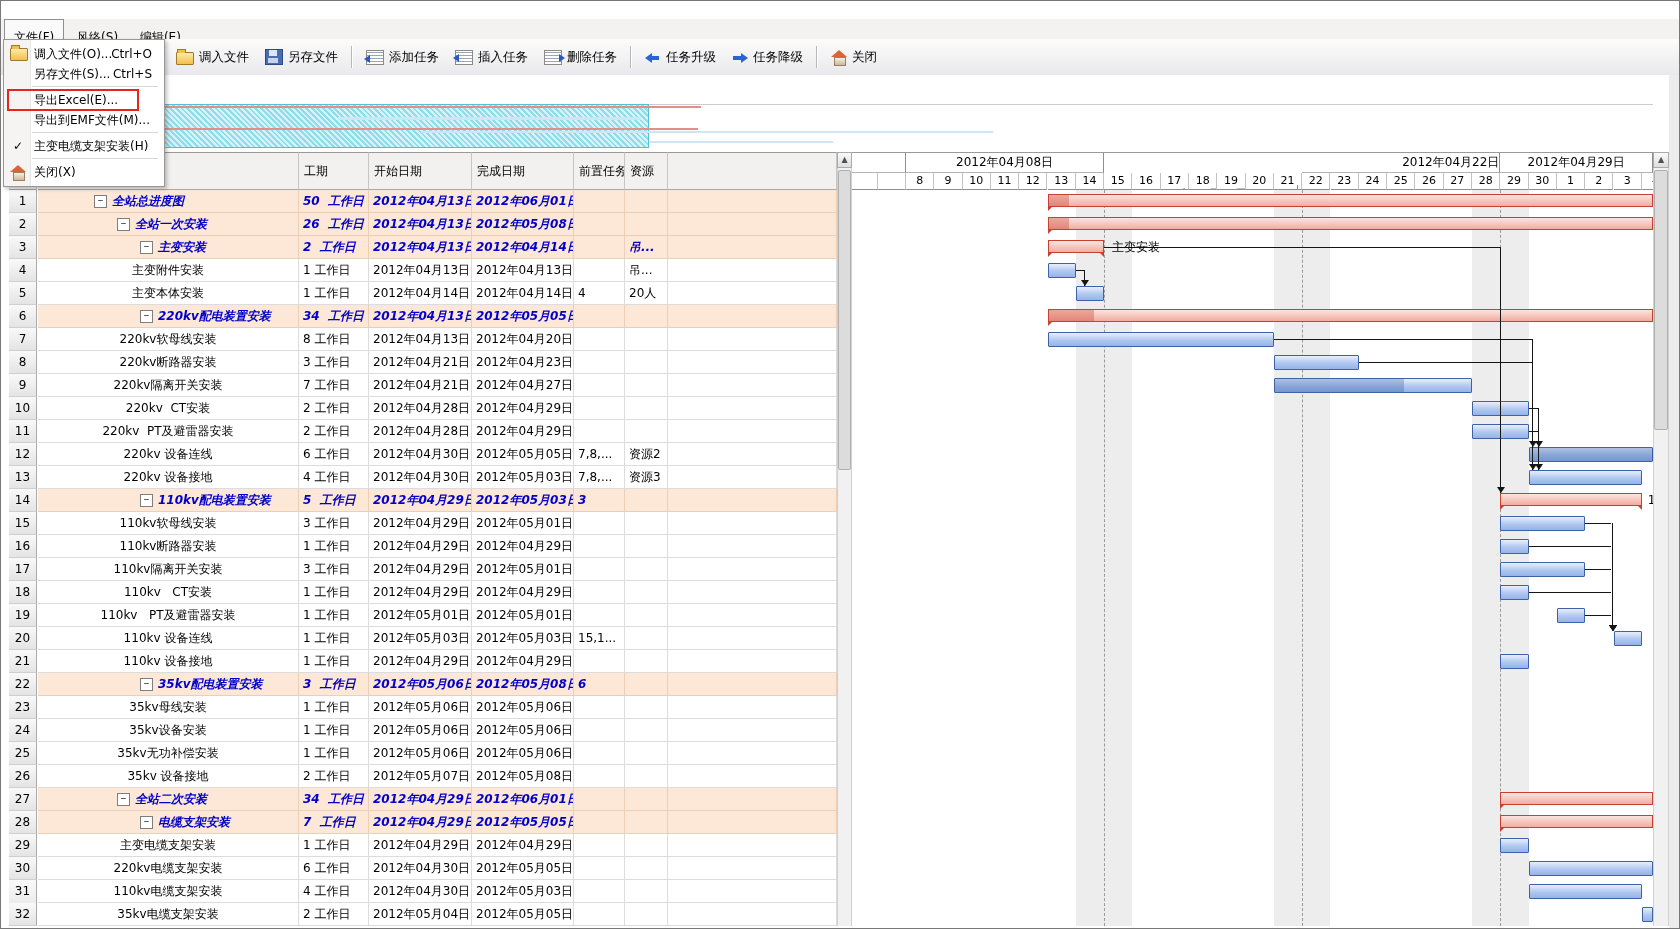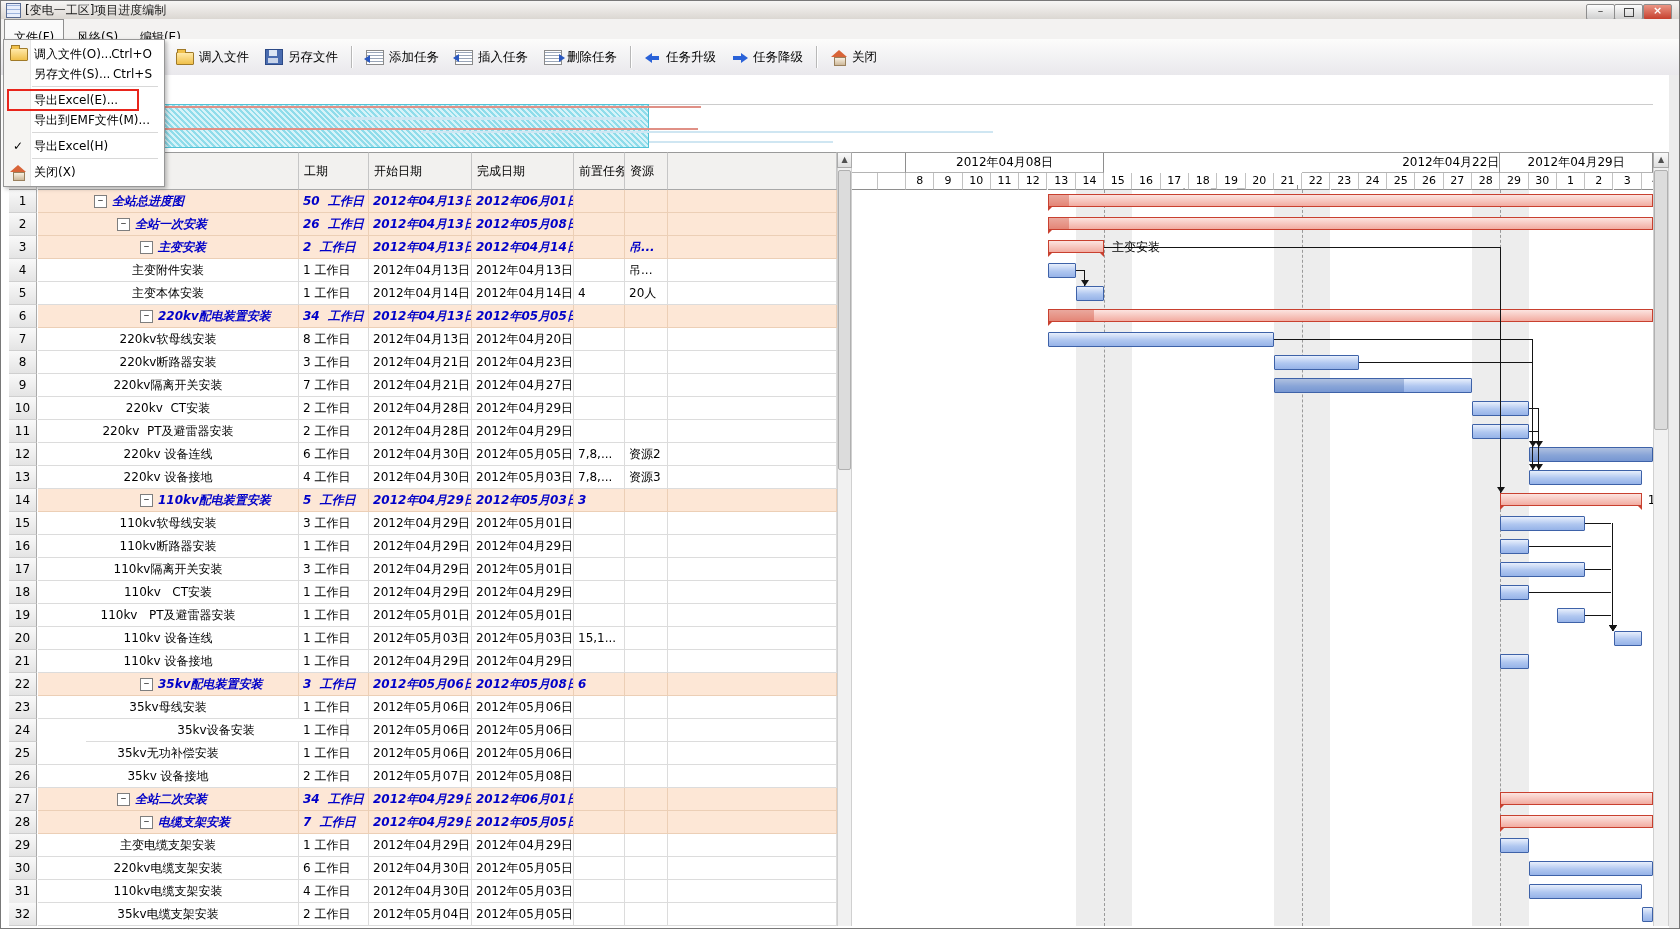--- a/index.html
+++ b/index.html
@@ -108,27 +108,20 @@
   .msep{background:#d8d8d8;}
   .mcheck{position:absolute;left:7px;top:0;font-weight:bold;}
   .hlbox{border:2px solid #e8251c;z-index:65;pointer-events:none;background:transparent;}
   .micon{position:absolute;left:4px;top:2px;}
 </style>
 </head>
 <body>
 
 <div id="app">
 
-  <div id="titlebar">
-    <span id="tic"></span>
-    <span id="ttl">[变电一工区]项目进度编制</span>
-    <span class="wb" id="wmin">–</span>
-    <span class="wb" id="wmax"><i class="boxglyph"></i></span>
-    <span class="wb" id="wclose">×</span>
-  </div>
 
   <div id="menubar">
     <span class="mb active">文件(F)</span>
     <span class="mb">风络(S)</span>
     <span class="mb">编辑(E)</span>
   </div>
 
   <div id="toolbar">
       <span class="tbtn">
         <span class="ic ic-folder"></span>
@@ -412,21 +405,21 @@
         <div class="a cell cname leafn" style="left: 0px; top: 0px; width: 261px; height: 23px;">35kv母线安装</div>
         <div class="a cell" style="left: 261px; top: 0px; width: 70px; height: 23px;">1 工作日</div>
         <div class="a cell" style="left: 331px; top: 0px; width: 103px; height: 23px;">2012年05月06日</div>
         <div class="a cell" style="left: 434px; top: 0px; width: 102px; height: 23px;">2012年05月06日</div>
         <div class="a cell" style="left: 536px; top: 0px; width: 51px; height: 23px;"></div>
         <div class="a cell" style="left: 587px; top: 0px; width: 43px; height: 23px;"></div>
         <div class="a cell" style="left: 630px; top: 0px; width: 169px; height: 23px;"></div>
       </div>
       <div class="a num" style="left: 8px; top: 718px; width: 28px; height: 23px;">24</div>
       <div class="a row" style="left: 37px; top: 718px; width: 799px; height: 23px;">
-        <div class="a cell cname leafn" style="left: 0px; top: 0px; width: 261px; height: 23px; margin-left: 48px;">35kv设备安装</div>
+        <div class="a cell cname leafn" style="left: 0px; top: 0px; width: 261px; height: 23px;">35kv设备安装</div>
         <div class="a cell" style="left: 261px; top: 0px; width: 70px; height: 23px;">1 工作日</div>
         <div class="a cell" style="left: 331px; top: 0px; width: 103px; height: 23px;">2012年05月06日</div>
         <div class="a cell" style="left: 434px; top: 0px; width: 102px; height: 23px;">2012年05月06日</div>
         <div class="a cell" style="left: 536px; top: 0px; width: 51px; height: 23px;"></div>
         <div class="a cell" style="left: 587px; top: 0px; width: 43px; height: 23px;"></div>
         <div class="a cell" style="left: 630px; top: 0px; width: 169px; height: 23px;"></div>
       </div>
       <div class="a num" style="left: 8px; top: 741px; width: 28px; height: 23px;">25</div>
       <div class="a row" style="left: 37px; top: 741px; width: 799px; height: 23px;">
         <div class="a cell cname leafn" style="left: 0px; top: 0px; width: 261px; height: 23px;">35kv无功补偿安装</div>
@@ -654,21 +647,21 @@
       <div class="a mitem" style="left: 2px; top: 50px; width: 154px; height: 20px;">
         <span class="mlabel">导出Excel(E)...</span>
       </div>
       <div class="a hlbox" style="left: 3px; top: 49px; width: 132px; height: 22px; border-color: rgb(232, 37, 28);"></div>
       <div class="a mitem" style="left: 2px; top: 70px; width: 154px; height: 20px;">
         <span class="mlabel">导出到EMF文件(M)...</span>
       </div>
       <div class="a msep" style="left: 28px; top: 92px; width: 126px; height: 1px;"></div>
       <div class="a mitem" style="left: 2px; top: 96px; width: 154px; height: 20px;">
         <span class="mcheck">✓</span>
-        <span class="mlabel">导出Excel(H)</span>
+        <span class="mlabel">主变电缆支架安装(H)</span>
       </div>
       <div class="a msep" style="left: 28px; top: 118px; width: 126px; height: 1px;"></div>
       <div class="a mitem" style="left: 2px; top: 122px; width: 154px; height: 20px;">
         <span class="micon ic ic-home"></span>
         <span class="mlabel">关闭(X)</span>
       </div>
     </div>
 
 <div class="a sbtrack" style="left: 836px; top: 151px; width: 15px; height: 774px;"></div>
     <div class="a sbbtn" style="left: 836px; top: 151px; width: 15px; height: 16px;">▲</div>

